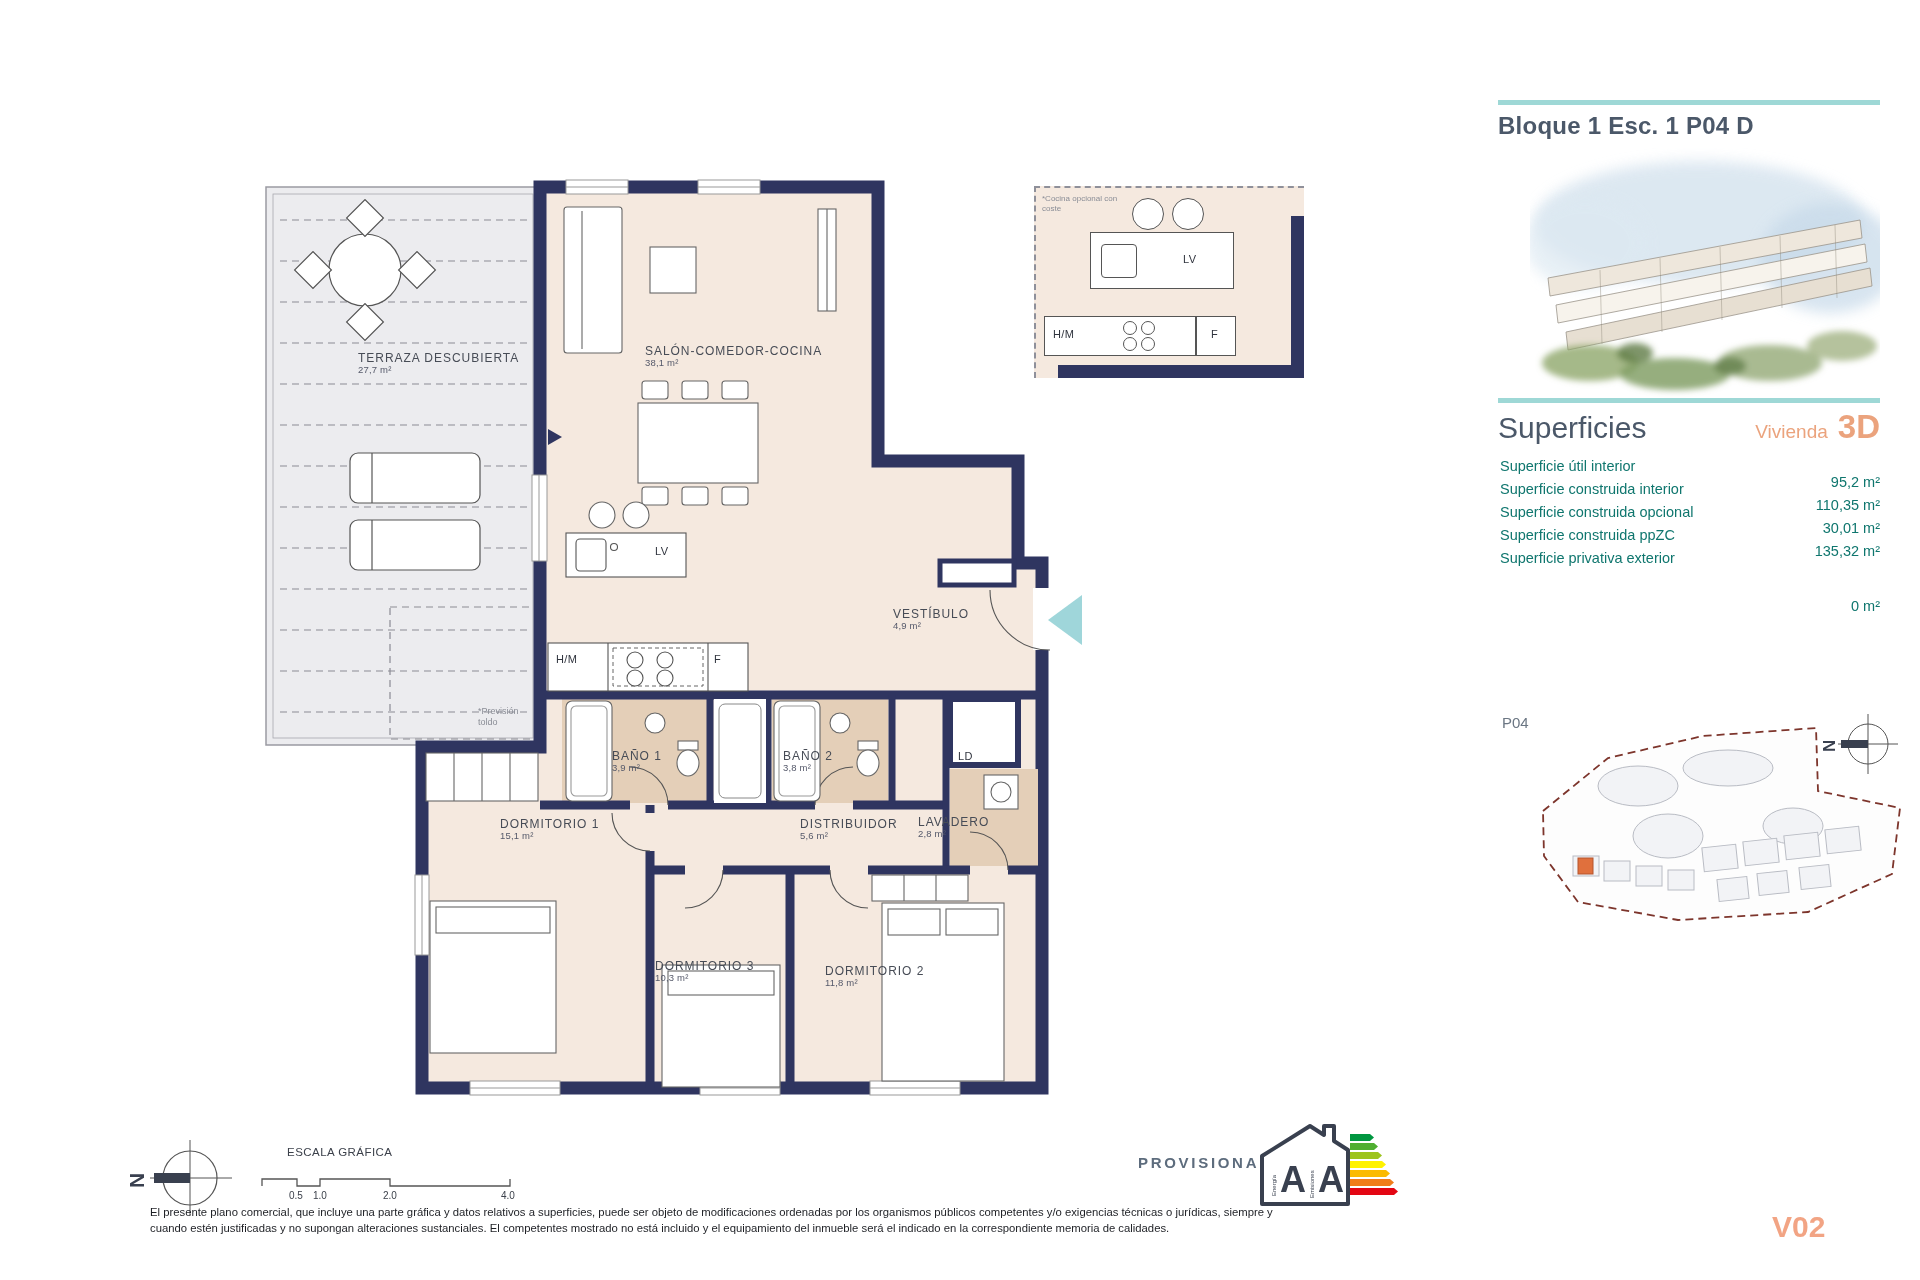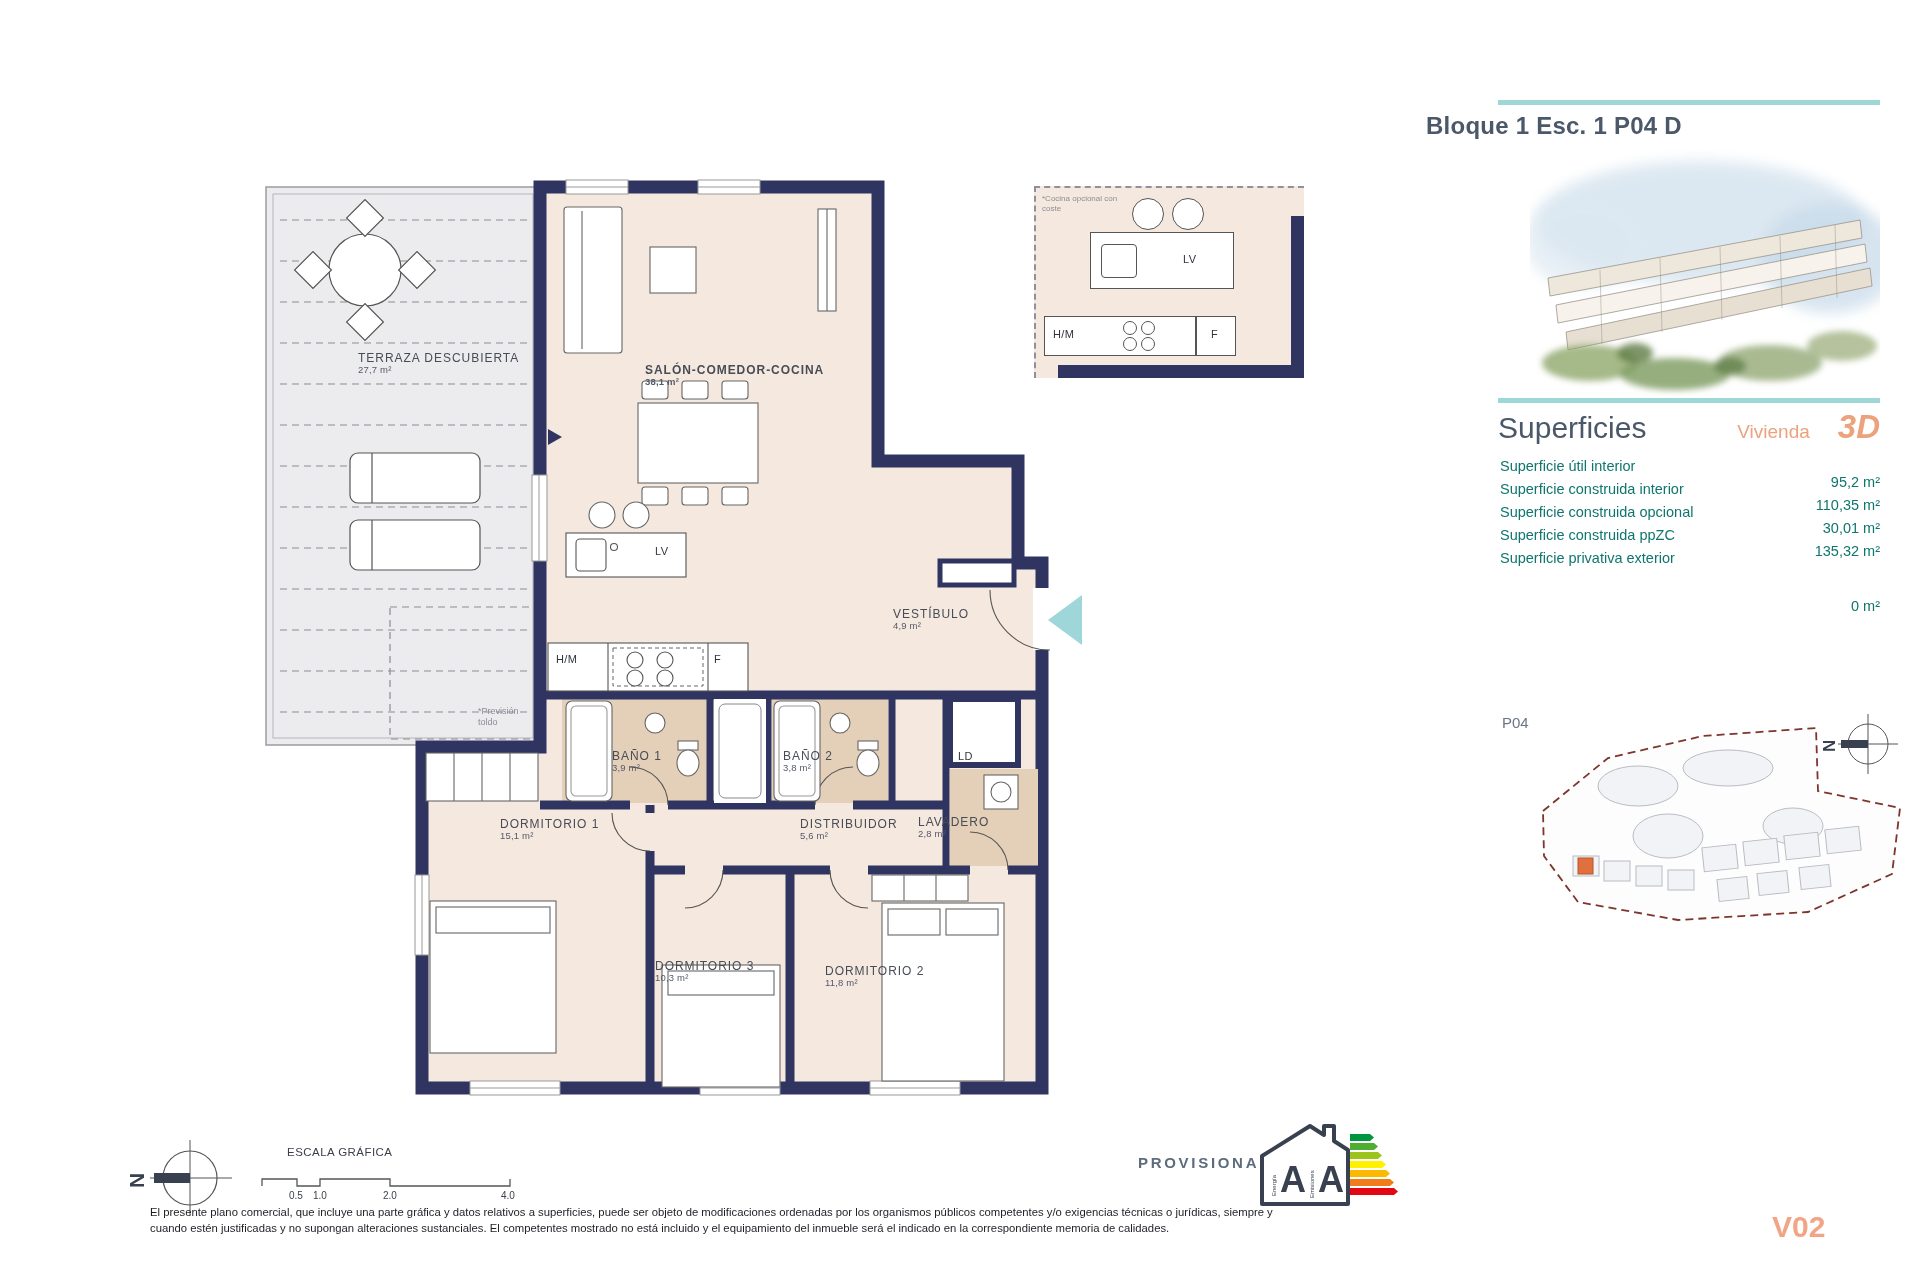--- a/index.html
+++ b/index.html
@@ -10,21 +10,21 @@
   .room-label{position:absolute;font-size:12px;letter-spacing:.08em;color:#474c56;line-height:1.1;white-space:nowrap;}
   .room-label .area{font-size:9.5px;letter-spacing:.02em;color:#55596a;}
   .appl{position:absolute;font-size:11px;color:#30343e;letter-spacing:.03em;white-space:nowrap;}
   .tiny-note{position:absolute;font-size:9px;color:#8a8d96;line-height:1.25;}
   
   .teal-rule{position:absolute;width:382px;height:5px;background:#9ed8d6;}
   .block-title{position:absolute;font-size:24px;font-weight:bold;color:#4b5869;letter-spacing:.01em;}
   .sup-head{position:absolute;left:1498px;top:408px;width:382px;display:flex;align-items:baseline;}
   .sup-title{font-size:30px;font-weight:normal;color:#4b5869;}
   .sup-sub{margin-left:auto;font-size:19px;color:#eba37d;}
-  .sup-unit{margin-left:28px;font-size:33px;font-weight:bold;color:#eba37d;font-style:italic;}
+  .sup-unit{margin-left:10px;font-size:33px;font-weight:bold;color:#eba37d;}
   .sup-row{position:absolute;left:1500px;width:380px;display:flex;font-size:14.5px;color:#0f766e;flex-direction:column;}
   .sup-row .v{margin-left:auto;}
   .p04-label{position:absolute;left:1502px;top:714px;font-size:15px;color:#6b7683;}
   
   .escala-label{position:absolute;left:287px;top:1146px;font-size:11.5px;color:#3c414b;letter-spacing:.04em;}
   .scale-num{font-size:10px;fill:#3c414b;}
   .provisional{position:absolute;left:1138px;top:1154px;font-size:15px;font-weight:bold;
                color:#5d6c7d;letter-spacing:.18em;}
   .disclaimer{position:absolute;left:150px;width:1290px;font-size:11.3px;color:#1d1f24;white-space:nowrap;}
   .version{position:absolute;left:1772px;top:1210px;font-size:30px;font-weight:bold;color:#f2a484;}
@@ -190,21 +190,21 @@
     <rect x="652" y="728" width="122" height="178"></rect>
       <rect x="658" y="734" width="52" height="26"></rect>
       <rect x="716" y="734" width="52" height="26"></rect>
   </g>
 </svg>
 
 <div class="room-label" style="left:358px;top:352px;">
   <div>TERRAZA DESCUBIERTA</div>
     <div class="area">27,7 m²</div>
 </div>
-<div class="room-label" style="left:645px;top:364px;font-weight:bold;">
+<div class="room-label" style="left:645px;top:345px;">
   <div>SALÓN-COMEDOR-COCINA</div>
     <div class="area">38,1 m²</div>
 </div>
 <div class="room-label" style="left:893px;top:608px;">
   <div>VESTÍBULO</div>
     <div class="area">4,9 m²</div>
 </div>
 <div class="room-label" style="left:612px;top:750px;">
   <div>BAÑO 1</div>
     <div class="area">3,9 m²</div>
@@ -255,21 +255,21 @@
     <div class="burner" style="left:78px;top:20px;"></div>
       <div class="burner" style="left:96px;top:20px;"></div>
   </div>
   <div class="fbox">
     <span class="appl" style="left:14px;top:11px;">F</span>
   </div>
   <div class="tiny-note" style="left:6px;top:6px;width:78px;font-size:8px;">*Cocina opcional con coste</div>
 </div>
 
 <div class="teal-rule" style="left:1498px;top:100px;"></div>
-<div class="block-title" style="left:1426px;top:112px;">Bloque 1 Esc. 1 P04 D</div>
+<div class="block-title" style="left:1498px;top:112px;">Bloque 1 Esc. 1 P04 D</div>
 
 <svg class="abs" style="left:1530px;top:148px;" width="350" height="250" viewBox="0 0 350 250">
   <defs>
     <filter id="wb" x="-40%" y="-40%" width="180%" height="180%">
         <feGaussianBlur stdDeviation="7"></feGaussianBlur>
       </filter>
     <filter id="wb2" x="-40%" y="-40%" width="180%" height="180%">
         <feGaussianBlur stdDeviation="3"></feGaussianBlur>
       </filter>
   </defs>

